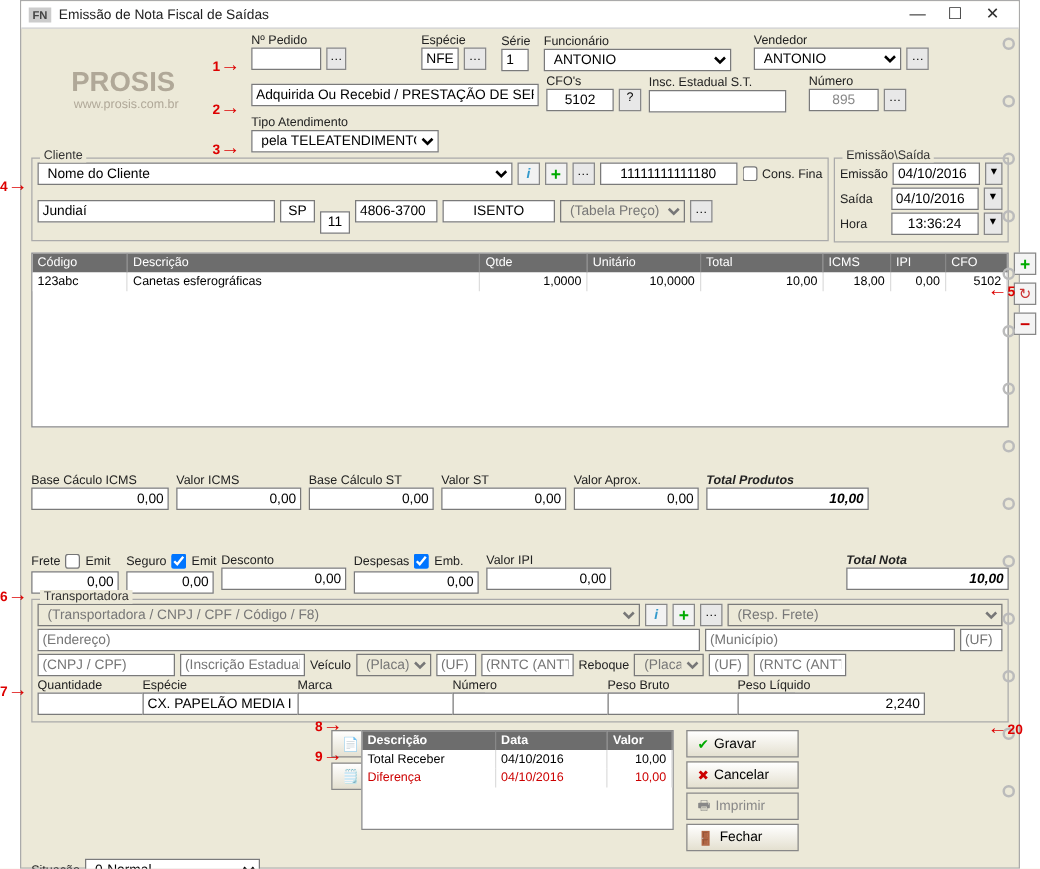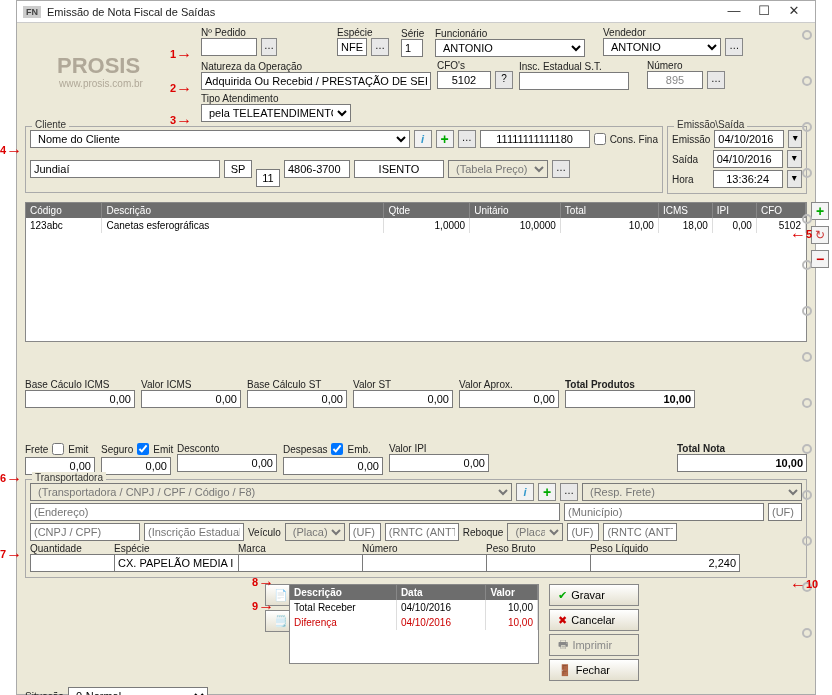--- a/index.html
+++ b/index.html
@@ -35,21 +35,21 @@
 .minus-icon { color: #c00; font-weight: bold; font-size: 14px; }
 .refresh-icon { color: #c33; font-size: 12px; }
 .arrow { color: #d00; font-weight: bold; font-size: 16px; }
 .num-annot { color: #d00; font-weight: bold; font-size: 16px; position: absolute; z-index: 100; }
 .ring { width: 10px; height: 10px; border: 2px solid #bbb; border-radius: 50%; position: absolute; }
 .action-btn { height: 22px; border: 1px solid #888; background: linear-gradient(#fff,#e4e0d0); padding: 0 8px; display: inline-flex; align-items: center; gap: 4px; cursor: pointer; font-size: 11px; }
 .sub-table th { background: #6d6d6d; color: #fff; font-size: 10px; padding: 2px 4px; text-align: left; border-right:1px solid #888;}
 .sub-table td { font-size: 10px; padding: 2px 4px; border-right:1px solid #ddd; }
 .sub-table { width:100%; border-collapse: collapse; }
 .red-row td { color: #c00; }
-.bold { font-weight: bold; }
+.bold { font-weight: bold; font-style: italic; }
 .readonly { background: #ece9d8; color:#777; }
 .disabled { background:#ece9d8; color:#888; }
 .right { text-align:right; }
 </style>
 </head>
 <body>
 
 <div>
 <div class="ring" style="left:20px;top:30px"></div>
     <div class="ring" style="left:20px;top:76px"></div>
@@ -106,21 +106,21 @@
         <div style="width:140px;margin-left:14px">
             <label class="lbl">Vendedor</label>
           <div class="row">
               <select style="width:120px"><option>ANTONIO</option></select>
               <span class="dots-btn">…</span>
             </div>
         </div>
       </div>
 
       <div class="row">
-        <div style="width:232px"><label class="lbl">Natureza da Operação</label>
+        <div style="width:232px">
           <input type="text" style="width: 230px;" value="Adquirida Ou Recebid / PRESTAÇÃO DE SERV">
         </div>
         <div style="width:78px">
             <label class="lbl">CFO's</label>
           <div class="row">
               <input type="text" style="width: 54px; text-align: center;" value="5102">
               <span class="dots-btn">?</span>
             </div>
         </div>
         <div style="width:110px"><label class="lbl">Insc. Estadual S.T.</label>
@@ -418,13 +418,13 @@
 
 <div class="num-annot" style="left:170px;top:44px"><span>1</span><span class="arrow">→</span></div>
 <div class="num-annot" style="left:170px;top:78px"><span>2</span><span class="arrow">→</span></div>
 <div class="num-annot" style="left:170px;top:110px"><span>3</span><span class="arrow">→</span></div>
 <div class="num-annot" style="left:0px;top:140px"><span>4</span><span class="arrow">→</span></div>
 <div class="num-annot" style="left:790px;top:224px"><span class="arrow">←</span><span>5</span></div>
 <div class="num-annot" style="left:0px;top:468px"><span>6</span><span class="arrow">→</span></div>
 <div class="num-annot" style="left:0px;top:544px"><span>7</span><span class="arrow">→</span></div>
 <div class="num-annot" style="left:252px;top:572px"><span>8</span><span class="arrow">→</span></div>
 <div class="num-annot" style="left:252px;top:596px"><span>9</span><span class="arrow">→</span></div>
-<div class="num-annot" style="left:790px;top:574px"><span class="arrow">←</span><span>10</span></div>
+<div class="num-annot" style="left:790px;top:574px"><span class="arrow">←</span><span>20</span></div>
 
 </body></html>

